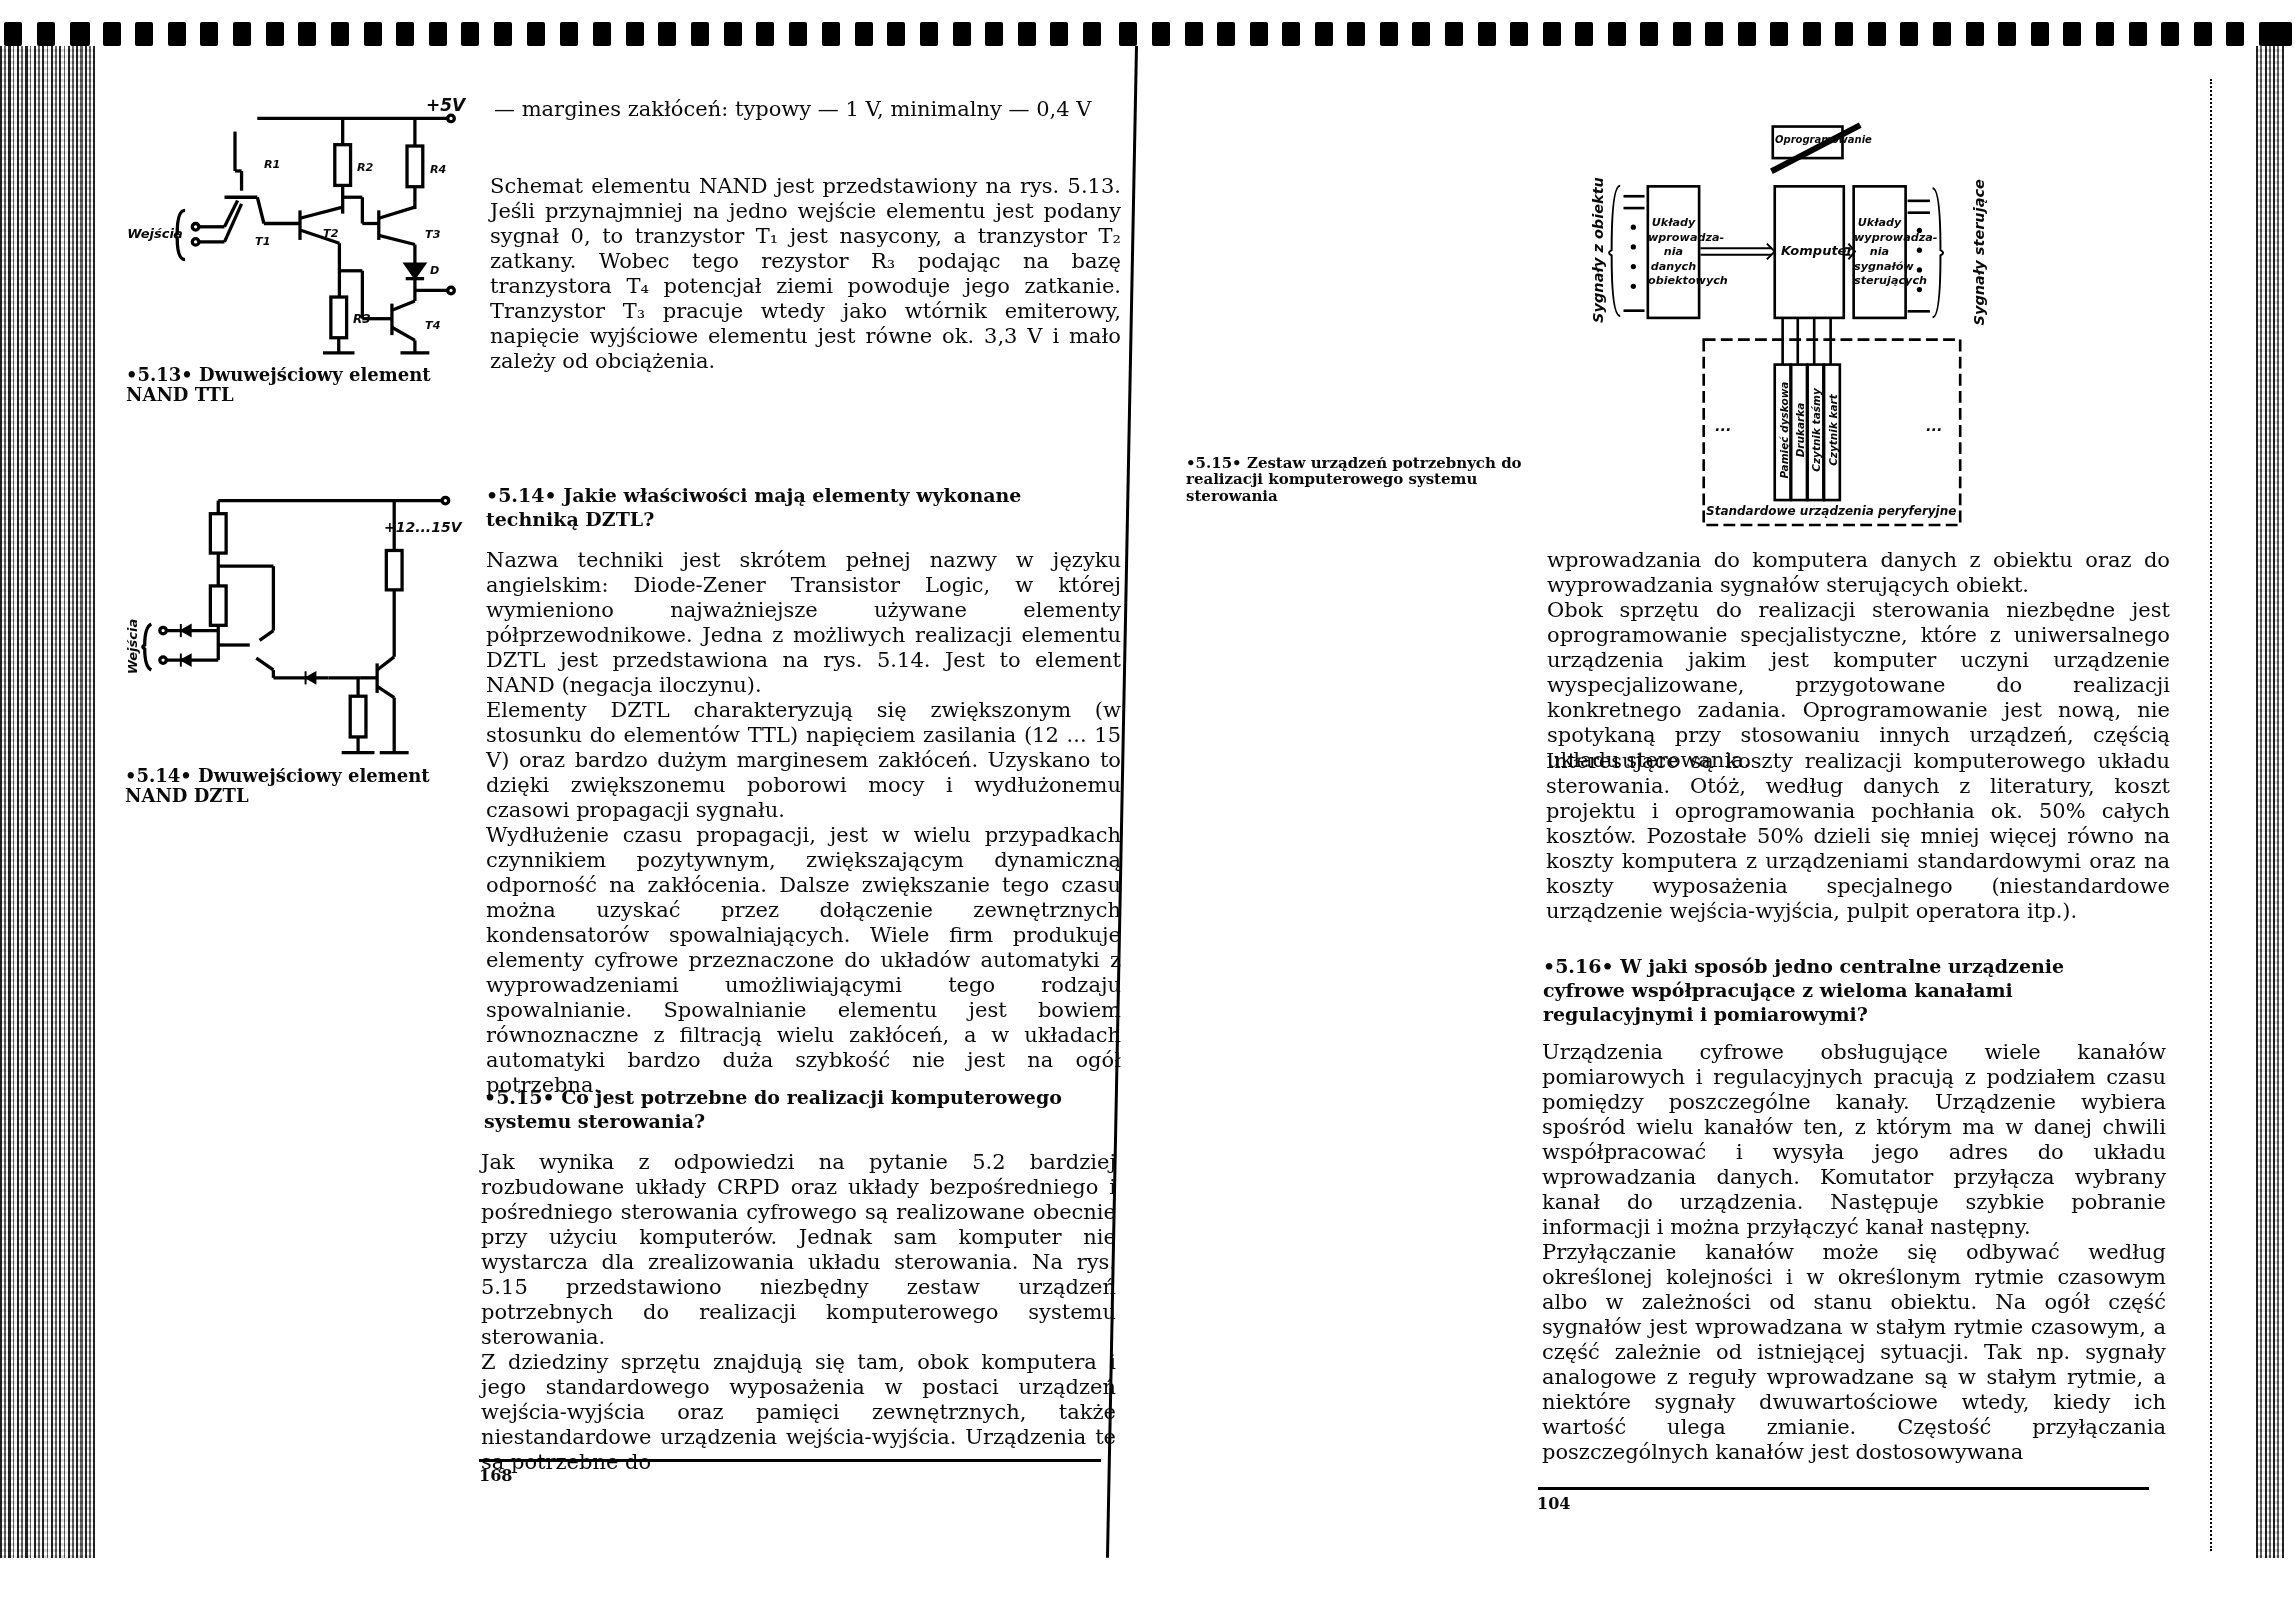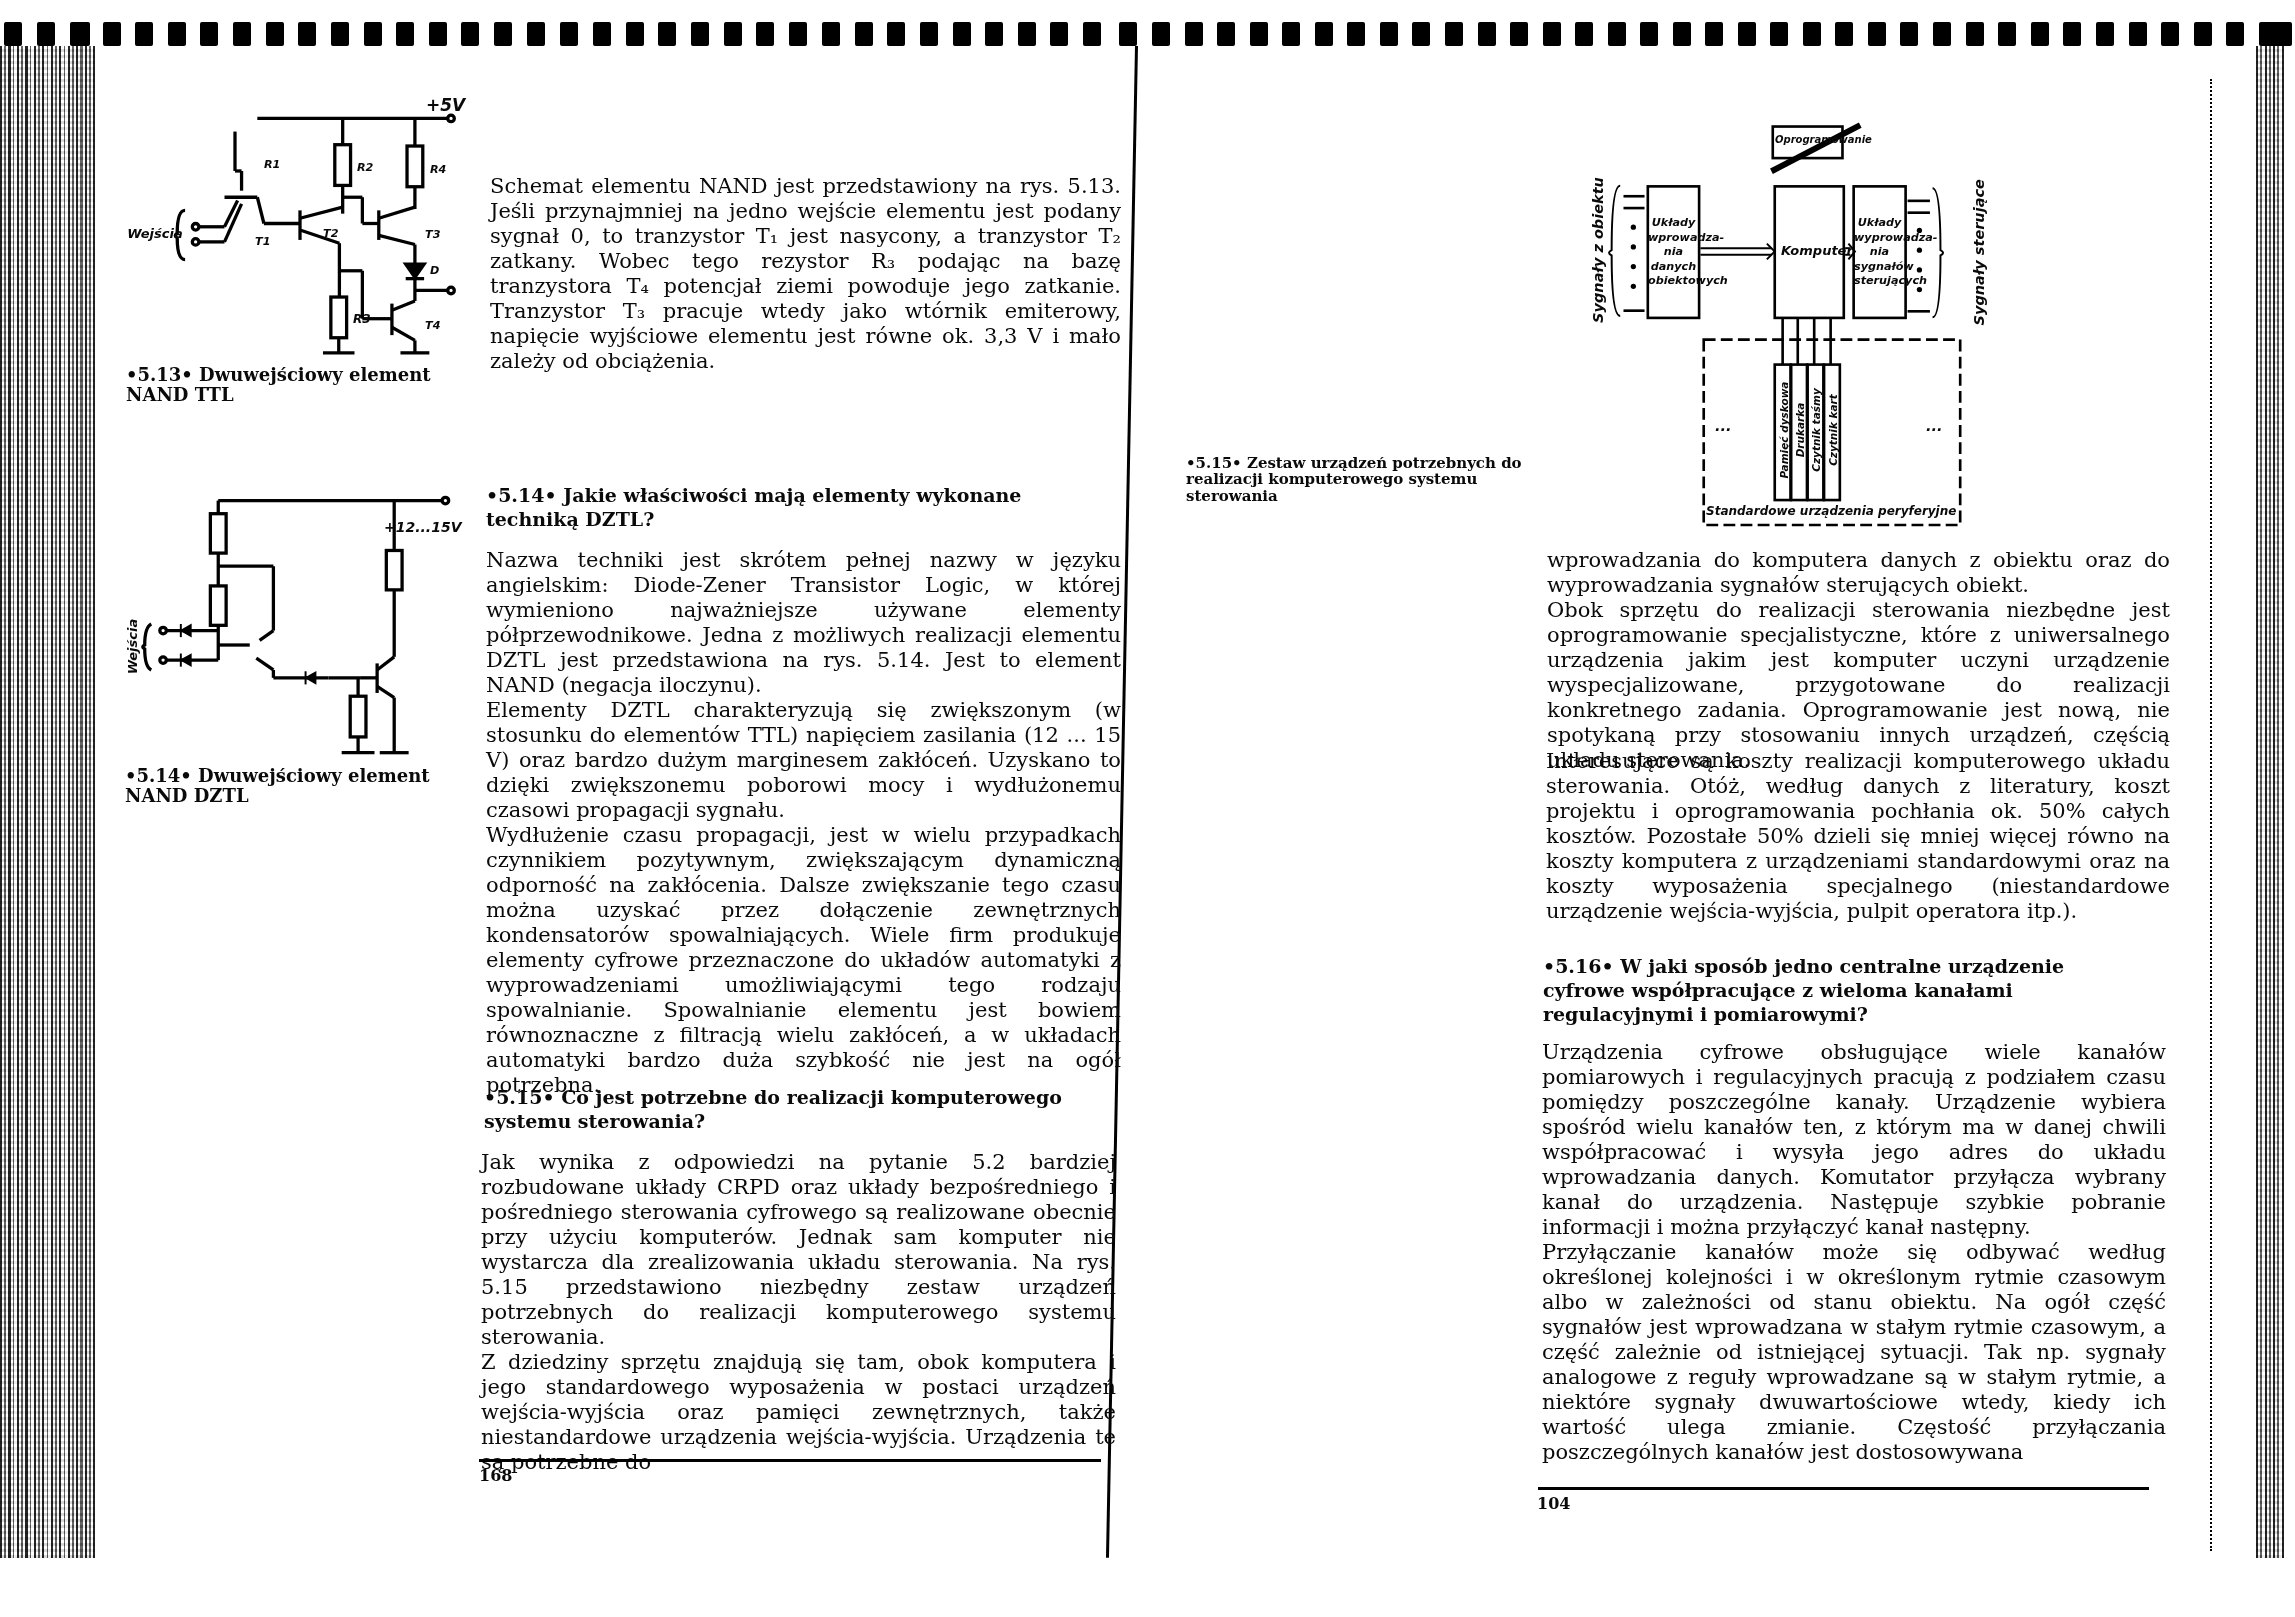--- a/index.html
+++ b/index.html
@@ -227,20 +227,21 @@
         <polygon points="300,304 300,320 286,312"></polygon>
           <line x1="285" y1="302" x2="285" y2="322"></line>
       </g>
     </svg>
     <span class="fig-label" style="position:absolute;left:266px;top:1.3px;font-size:14px;margin-top:45px;">+12...15V</span>
     <span class="fig-label" style="position:absolute;left:-13px;top:166px;font-size:13px;transform:rotate(-90deg);">Wejścia</span>
   </div>
   <div class="caption" style="left:125px;top:766px;width:355px;">•5.14• Dwuwejściowy element NAND DZTL</div>
 
   <div class="text-block" style="left:494px;top:97px;width:628px;">
+    <p class="list-line">— margines zakłóceń: typowy — 1 V, minimalny — 0,4 V</p>
   </div>
   <div class="text-block" style="left:490px;top:174px;width:631px;">
     <p>Schemat elementu NAND jest przedstawiony na rys. 5.13. Jeśli przynajmniej na jedno wejście elementu jest podany sygnał 0, to tranzystor T₁ jest nasycony, a tranzystor T₂ zatkany. Wobec tego rezystor R₃ podając na bazę tranzystora T₄ potencjał ziemi powoduje jego zatkanie. Tranzystor T₃ pracuje wtedy jako wtórnik emiterowy, napięcie wyjściowe elementu jest równe ok. 3,3 V i mało zależy od obciążenia.</p>
   </div>
 
   <div class="q-heading" style="left:486px;top:483px;width:634px;">•5.14• Jakie właściwości mają elementy wykonane techniką DZTL?</div>
 
   <div class="text-block" style="left:486px;top:548px;width:635px;">
     <p>Nazwa techniki jest skrótem pełnej nazwy w języku angielskim: Diode-Zener Transistor Logic, w której wymieniono najważniejsze używane elementy półprzewodnikowe. Jedna z możliwych realizacji elementu DZTL jest przedstawiona na rys. 5.14. Jest to element NAND (negacja iloczynu).</p>
     <p>Elementy DZTL charakteryzują się zwiększonym (w stosunku do elementów TTL) napięciem zasilania (12 ... 15 V) oraz bardzo dużym marginesem zakłóceń. Uzyskano to dzięki zwiększonemu poborowi mocy i wydłużonemu czasowi propagacji sygnału.</p>

